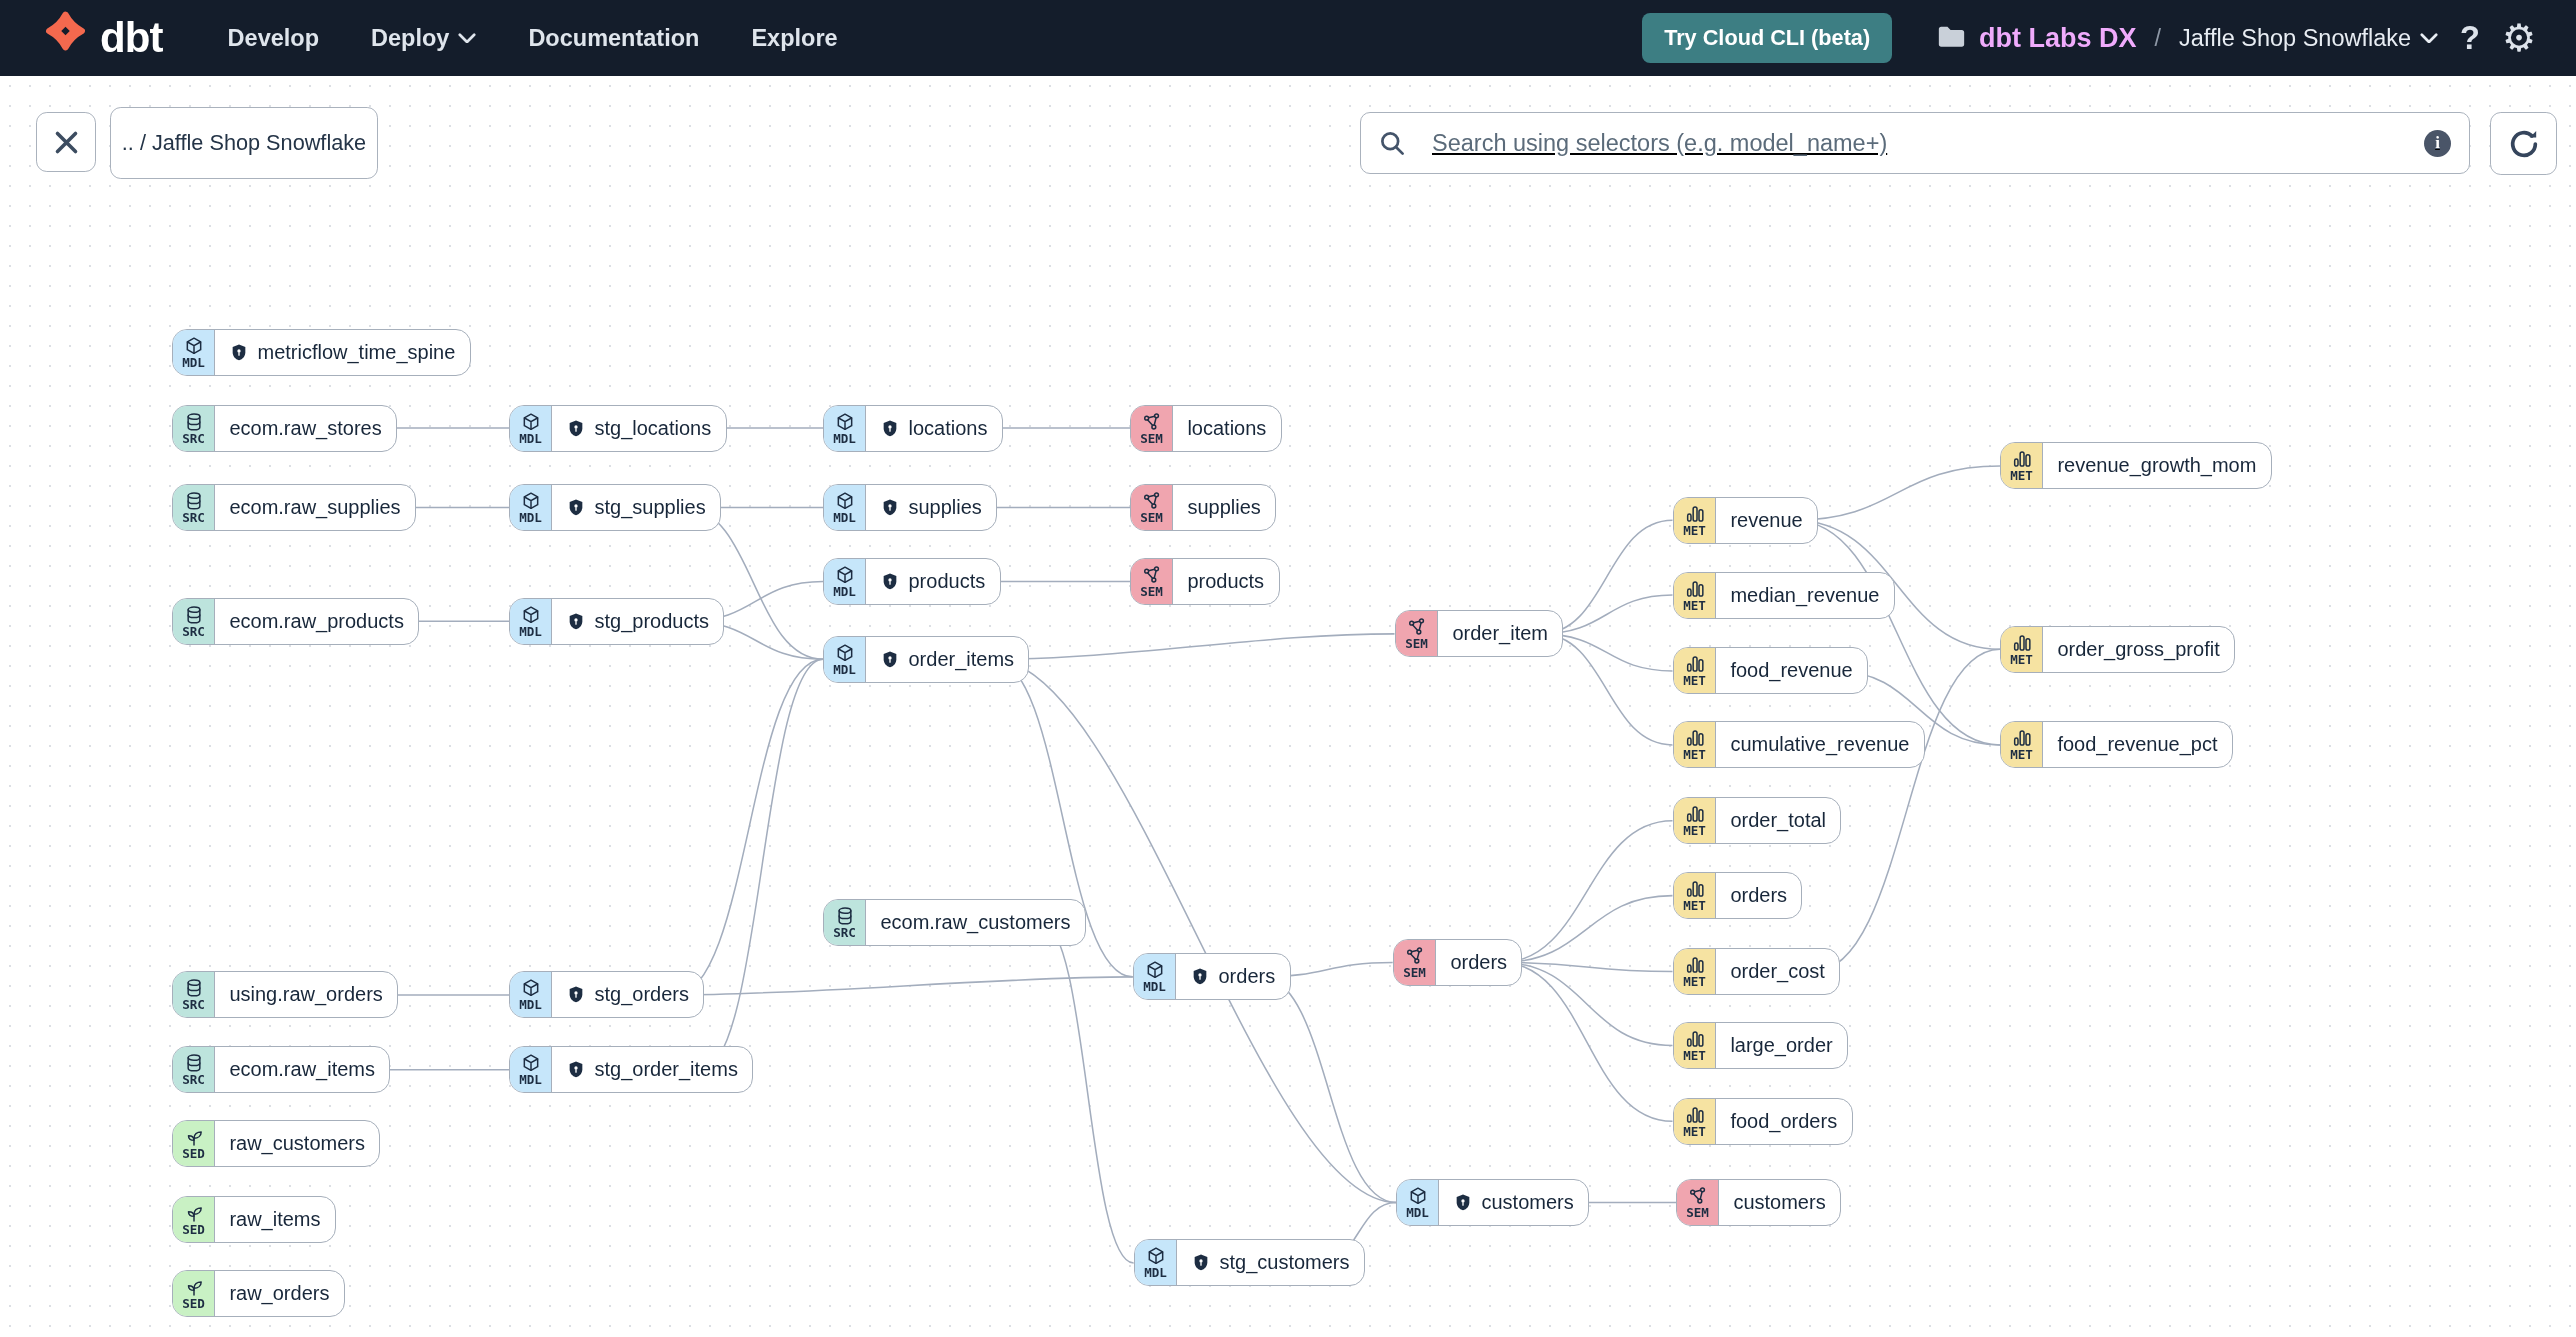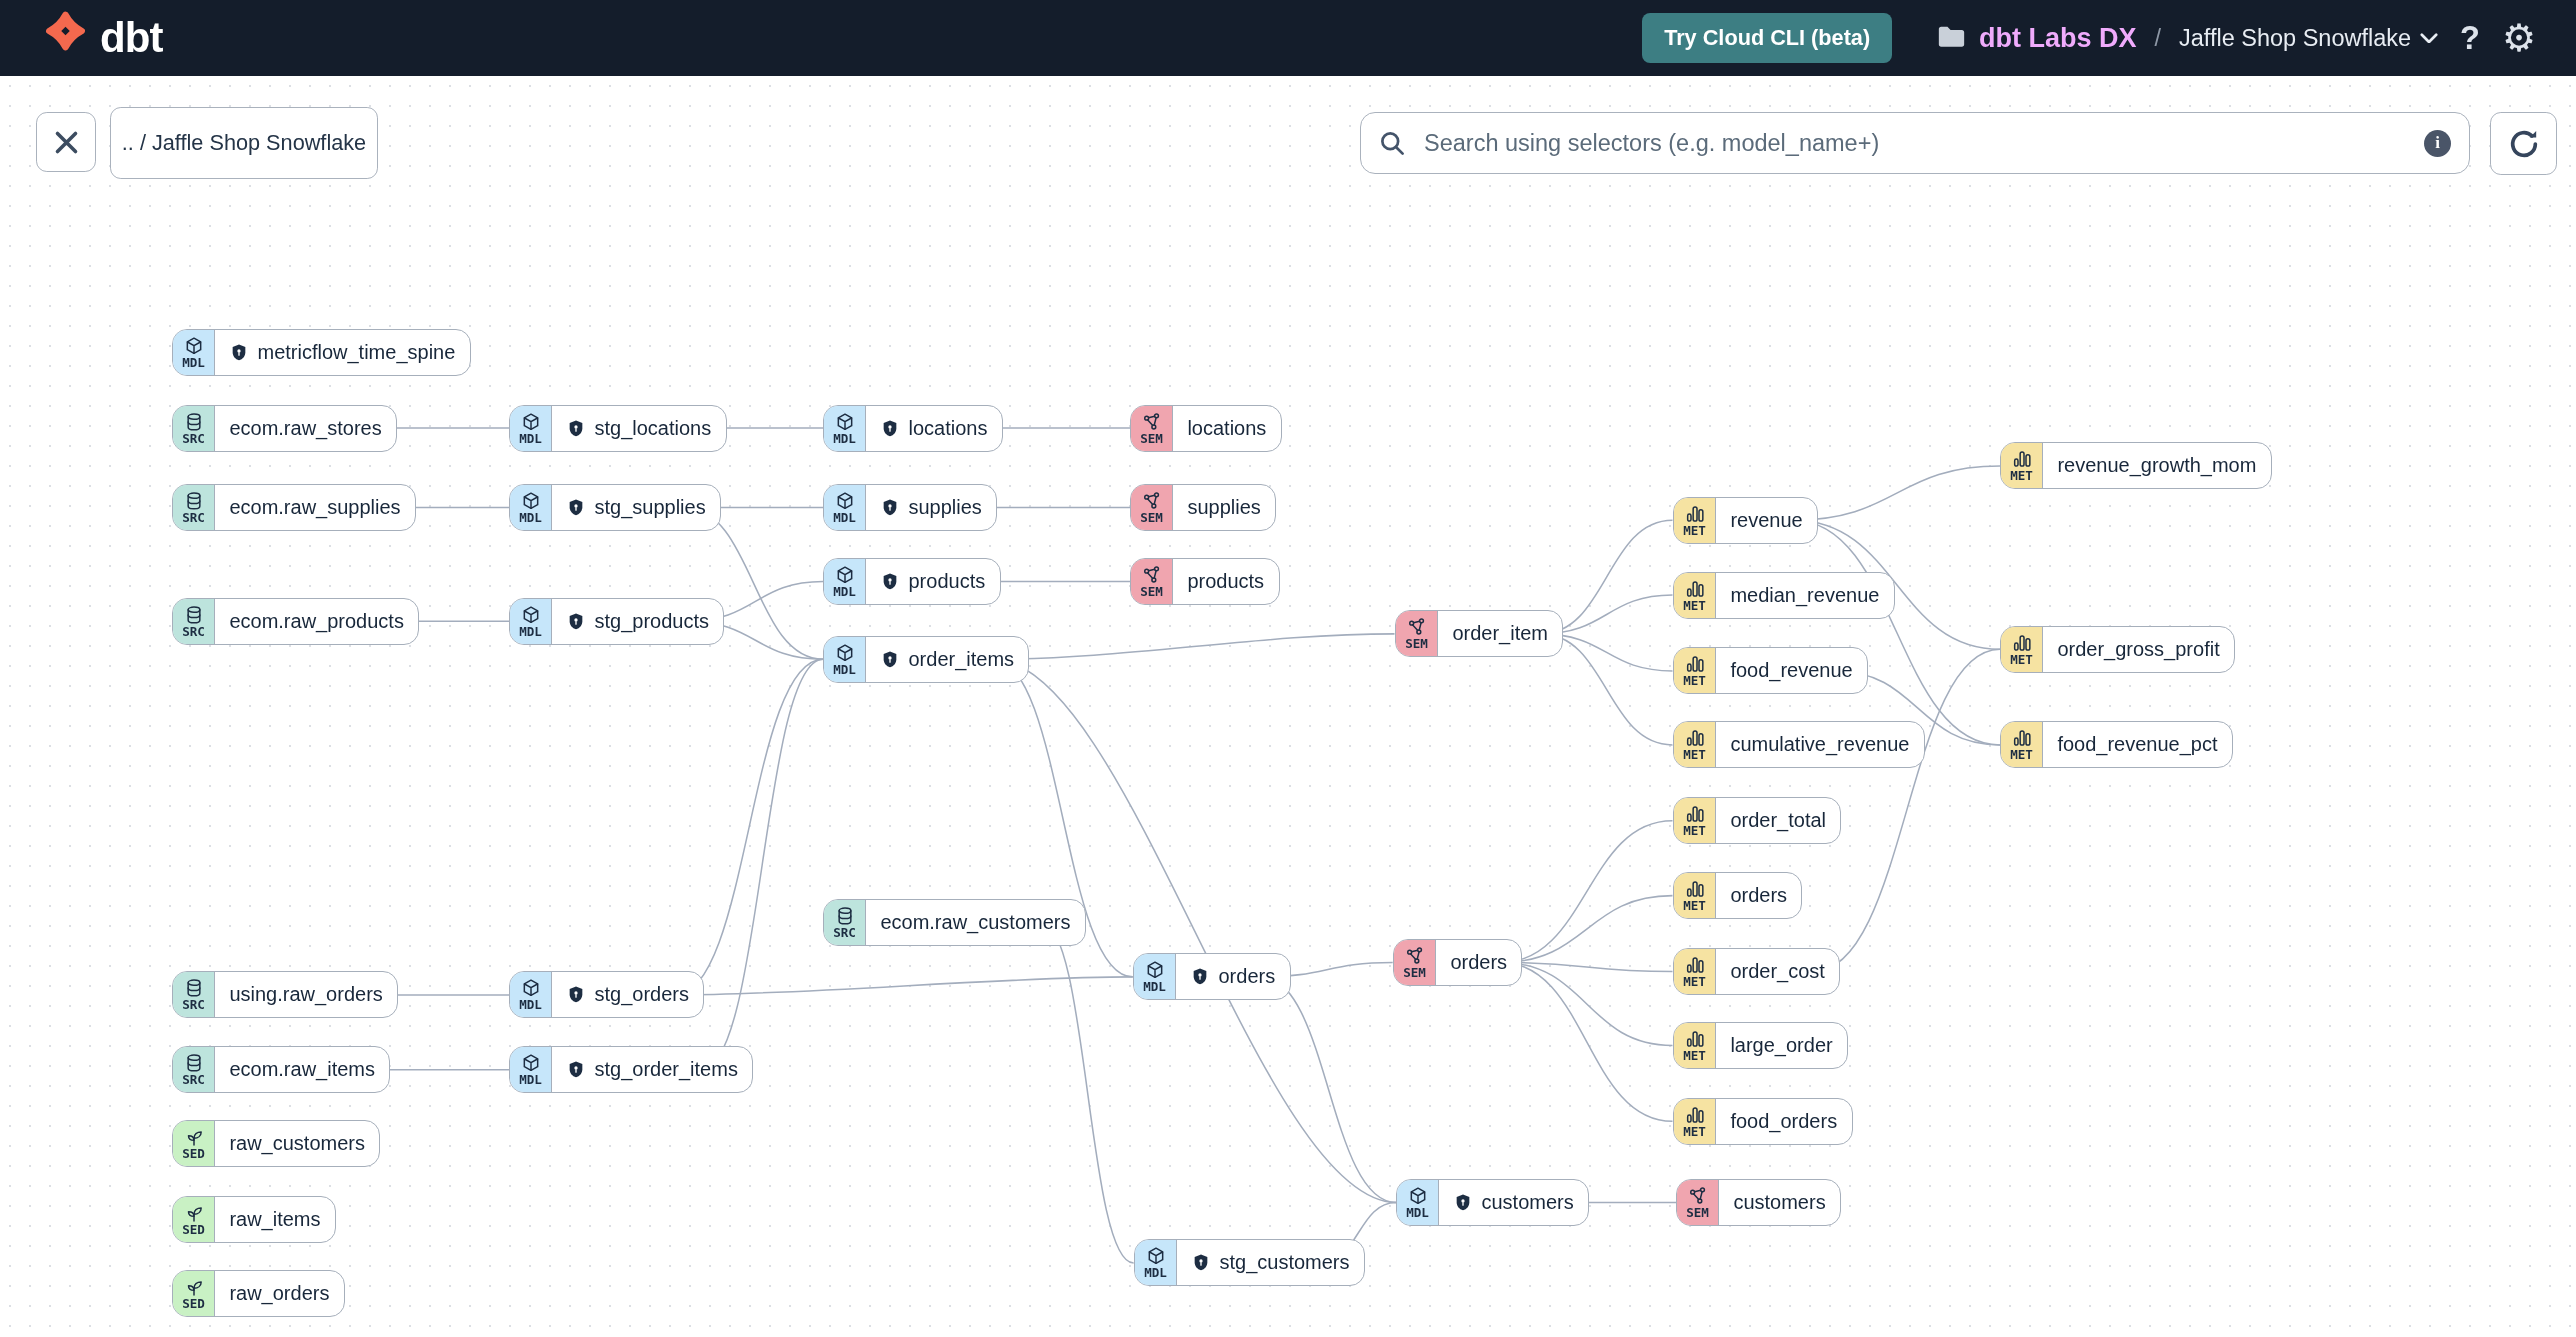--- a/index.html
+++ b/index.html
@@ -25,21 +25,21 @@
   .canvas{position:absolute;left:0;top:76px;width:2576px;height:1262px;background:#fff;
     background-image:radial-gradient(circle,#dcdfe4 1.5px,transparent 1.5px);
     background-size:20px 20px;z-index:1;padding-left:22px;}
   #edges{position:absolute;left:0;top:0;z-index:1;pointer-events:none;}
   
   .tool{position:absolute;background:#fff;border:1.4px solid #aab2bd;border-radius:10.8px;
     box-sizing:border-box;z-index:5;display:flex;align-items:center;}
   .close-btn{left:36px;top:36px;width:60px;height:60px;justify-content:center;cursor:pointer;}
   .crumb{left:110px;top:31px;width:268px;height:72px;justify-content:center;
     font-size:21.7px;font-weight:500;color:#243447;cursor:pointer;}
-  .searchbox{left:1360px;top:36px;width:1110px;height:62px;border-radius:15px;padding:0 18px;gap:16px;}
+  .searchbox{left:1360px;top:36px;width:1110px;height:62px;border-radius:10px;padding:0 18px;gap:24px;text-decoration:underline;}
   .searchbox input{flex:1;border:none;outline:none;font-size:23.5px;color:#243447;
     font-family:inherit;background:transparent;}
   .searchbox input::placeholder{color:#5b6b7a;}
   .info-dot{width:27px;height:27px;border-radius:50%;background:#4a5568;color:#fff;
     display:flex;align-items:center;justify-content:center;font-size:17px;font-weight:700;
     font-family:"Liberation Serif",serif;cursor:pointer;}
   .refresh-btn{left:2490px;top:36px;width:67px;height:63px;justify-content:center;cursor:pointer;}
   
   .node{position:absolute;height:47px;background:#fff;border:1.4px solid #a6afbb;border-radius:15px;
     display:flex;align-items:stretch;box-sizing:border-box;z-index:3;cursor:pointer;overflow:hidden;}
@@ -57,20 +57,37 @@
 <header class="navbar">
   <div class="logo">
     <span>
       <svg width="51" height="51" viewBox="0 0 48 48">
         <path d="M24 3.5c3.2 6 9.3 12.1 15.3 15.3-6 3.2-12.1 9.3-15.3 15.3-3.2-6-9.3-12.1-15.3-15.3 6-3.2 12.1-9.3 15.3-15.3z" fill="#f4694e" stroke="#f4694e" stroke-width="6" stroke-linejoin="round"></path>
         <path d="M24 14.8l4 4-4 4-4-4z" fill="#141d2b"></path>
       </svg>
     </span>
     <span class="logo-text">dbt</span>
   </div>
+  <nav class="nav-menu">
+    <span class="nav-item">
+      <span>Develop</span>
+    </span>
+    <span class="nav-item">
+      <span>Deploy</span>
+      <svg class="chev" viewBox="0 0 20 12">
+        <polyline points="2,2 10,10 18,2" fill="none" stroke="#dfe5ec" stroke-width="3" stroke-linecap="round" stroke-linejoin="round"></polyline>
+      </svg>
+    </span>
+    <span class="nav-item">
+      <span>Documentation</span>
+    </span>
+    <span class="nav-item">
+      <span>Explore</span>
+    </span>
+  </nav>
   <div class="nav-right">
     <button class="try-btn">Try Cloud CLI (beta)</button>
     <div class="acct">
       <span>
         <svg width="29" height="23.5" viewBox="0 0 32 26">
           <path d="M2 4.5c0-1.4 1.1-2.5 2.5-2.5h7l3.5 3.5h12.5c1.4 0 2.5 1.1 2.5 2.5v13.5c0 1.4-1.1 2.5-2.5 2.5h-23C3.1 24 2 22.9 2 21.5z" fill="#c9d0d9"></path>
         </svg>
       </span>
       <span class="acct-name">dbt Labs DX</span>
       <span class="acct-sep">/</span>

